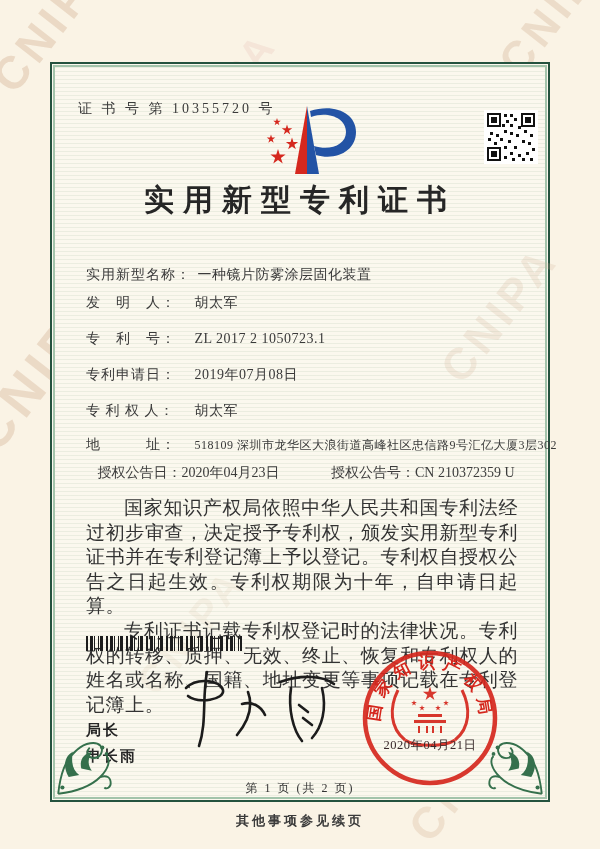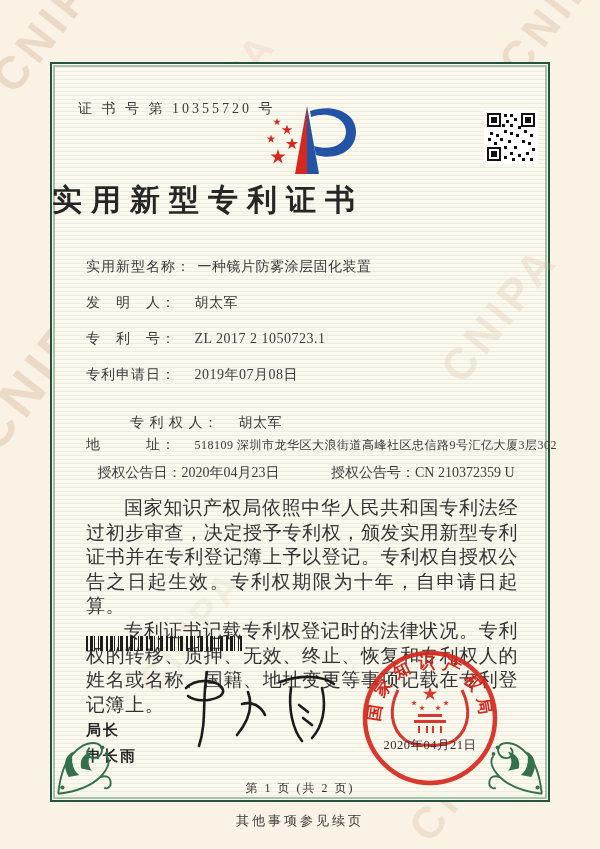--- a/index.html
+++ b/index.html
@@ -32,28 +32,28 @@
     background:
       repeating-linear-gradient(180deg,
         rgba(130,165,130,.13) 0 1px, transparent 1px 4px);
   }
   .cert-no{
     position:absolute;left:26px;top:36px;font-size:14px;letter-spacing:3px;color:#3b3b3b;
   }
   .logo{position:absolute;left:198px;top:38px;width:112px;height:74px;}
   .qr{position:absolute;left:432px;top:46px;width:54px;height:54px;background:#fff;}
   .cert-title{
-    position:absolute;left:0;top:116px;width:100%;
+    position:absolute;left:0;top:116px;width:100%;text-align:center;
     font-size:30px;font-weight:600;letter-spacing:9px;color:#262626;
   }
   .fields{position:absolute;left:34px;top:194px;width:430px;font-size:14px;color:#3a3a3a;}
   .row{position:absolute;left:0;white-space:nowrap;}
   .row .label{display:inline-block;min-width:102px;letter-spacing:1px;}
   .row .value{margin-left:3px;letter-spacing:.5px;}
-  .r0{top:0;}   .r1{top:36px;} .r2{top:72px;} .r3{top:108px;} .r4{top:156px;margin-left:44px;} .r5{top:178px;}
+  .r0{top:8px;}   .r1{top:36px;} .r2{top:72px;} .r3{top:108px;} .r4{top:144px;} .r5{top:178px;}
   .value-addr{font-size:12px;letter-spacing:0;}
   .grant{position:absolute;left:34px;top:400px;width:440px;font-size:14px;white-space:nowrap;text-align:center;}
   .grant .g2{margin-left:48px;}
   .paras{
     position:absolute;left:34px;top:432px;width:432px;
     font-size:19px;line-height:24.6px;text-align:justify;color:#333;
   }
   .paras p{margin:0;text-indent:2em;letter-spacing:.6px;}
   .barcode{
     position:absolute;left:34px;top:572px;width:156px;height:15px;
@@ -68,21 +68,21 @@
     font-weight:700;font-size:15px;color:#262626;line-height:26px;letter-spacing:2px;margin-top:29px;
   }
   .signature{position:absolute;left:100px;top:600px;width:195px;height:88px;}
   .seal{position:absolute;left:308px;top:584px;width:140px;height:140px;}
   .page-num{
     position:absolute;left:0;top:716px;width:100%;text-align:center;
     font-size:12px;letter-spacing:2px;color:#333;
   }
   .footer-note{
     position:absolute;left:0;top:812px;width:100%;text-align:center;
-    font-size:13px;letter-spacing:3px;color:#3a3a3a;
+    font-size:13px;letter-spacing:3px;color:#3a3a3a;font-weight:bold;
   }
   .ornament{position:absolute;width:84px;height:84px;}
   .orn-left{left:2px;bottom:2px;}
   .orn-right{right:2px;bottom:2px;transform:scaleX(-1);}
 </style>
 </head>
 <body>
 
 <div class="page">
 

